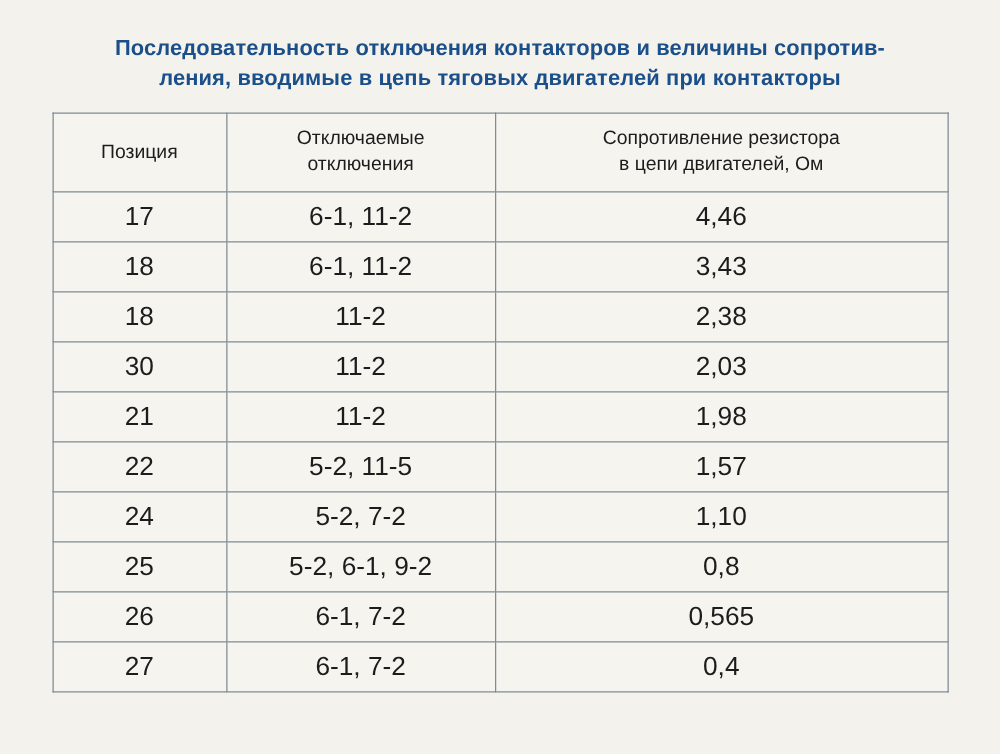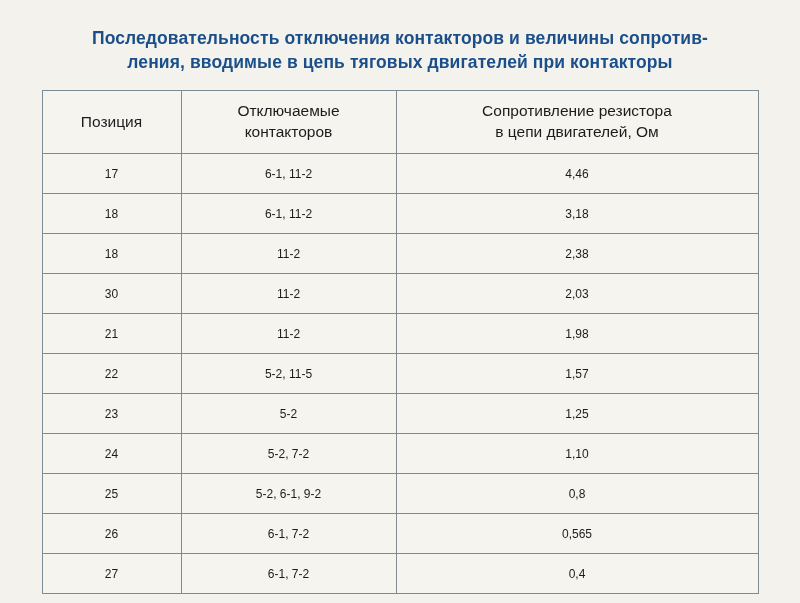--- a/index.html
+++ b/index.html
@@ -39,21 +39,21 @@
     border-collapse: collapse;
     width: 716px;
     margin: 4px auto;
     background: #f6f4ef;
     table-layout: fixed;
   }
   table.data th, table.data td {
     border: 1px solid #7d8b95;
     text-align: center;
     vertical-align: middle;
-    font-size: 12px;
+    font-size: 21px;
     color: #1c1c1c;
     font-weight: normal;
     padding: 0;
   }
   table.data th {
     height: 62px;
     line-height: 1.35;
     font-size: 15.5px;
   }
   table.data td {
@@ -82,63 +82,58 @@
       <col class="c2">
       <col class="c3">
     </colgroup>
     <thead>
       <tr>
         <th>
           <span class="hdr-sub">Позиция</span>
         </th>
         <th>
           <span class="hdr-sub">Отключаемые</span>
-          <span class="hdr-sub">контакторов</span>
+          <span class="hdr-sub">отключения</span>
         </th>
         <th>
           <span class="hdr-sub">Сопротивление резистора</span>
           <span class="hdr-sub">в цепи двигателей, Ом</span>
         </th>
       </tr>
     </thead>
     <tbody>
       <tr>
         <td>17</td>
         <td>6-1, 11-2</td>
         <td>4,46</td>
       </tr>
       <tr>
         <td>18</td>
         <td>6-1, 11-2</td>
-        <td>3,18</td>
+        <td>3,43</td>
       </tr>
       <tr>
         <td>18</td>
         <td>11-2</td>
         <td>2,38</td>
       </tr>
       <tr>
         <td>30</td>
         <td>11-2</td>
         <td>2,03</td>
       </tr>
       <tr>
         <td>21</td>
         <td>11-2</td>
         <td>1,98</td>
       </tr>
       <tr>
         <td>22</td>
         <td>5-2, 11-5</td>
         <td>1,57</td>
-      </tr>
-      <tr>
-        <td>23</td>
-        <td>5-2</td>
-        <td>1,25</td>
       </tr>
       <tr>
         <td>24</td>
         <td>5-2, 7-2</td>
         <td>1,10</td>
       </tr>
       <tr>
         <td>25</td>
         <td>5-2, 6-1, 9-2</td>
         <td>0,8</td>

